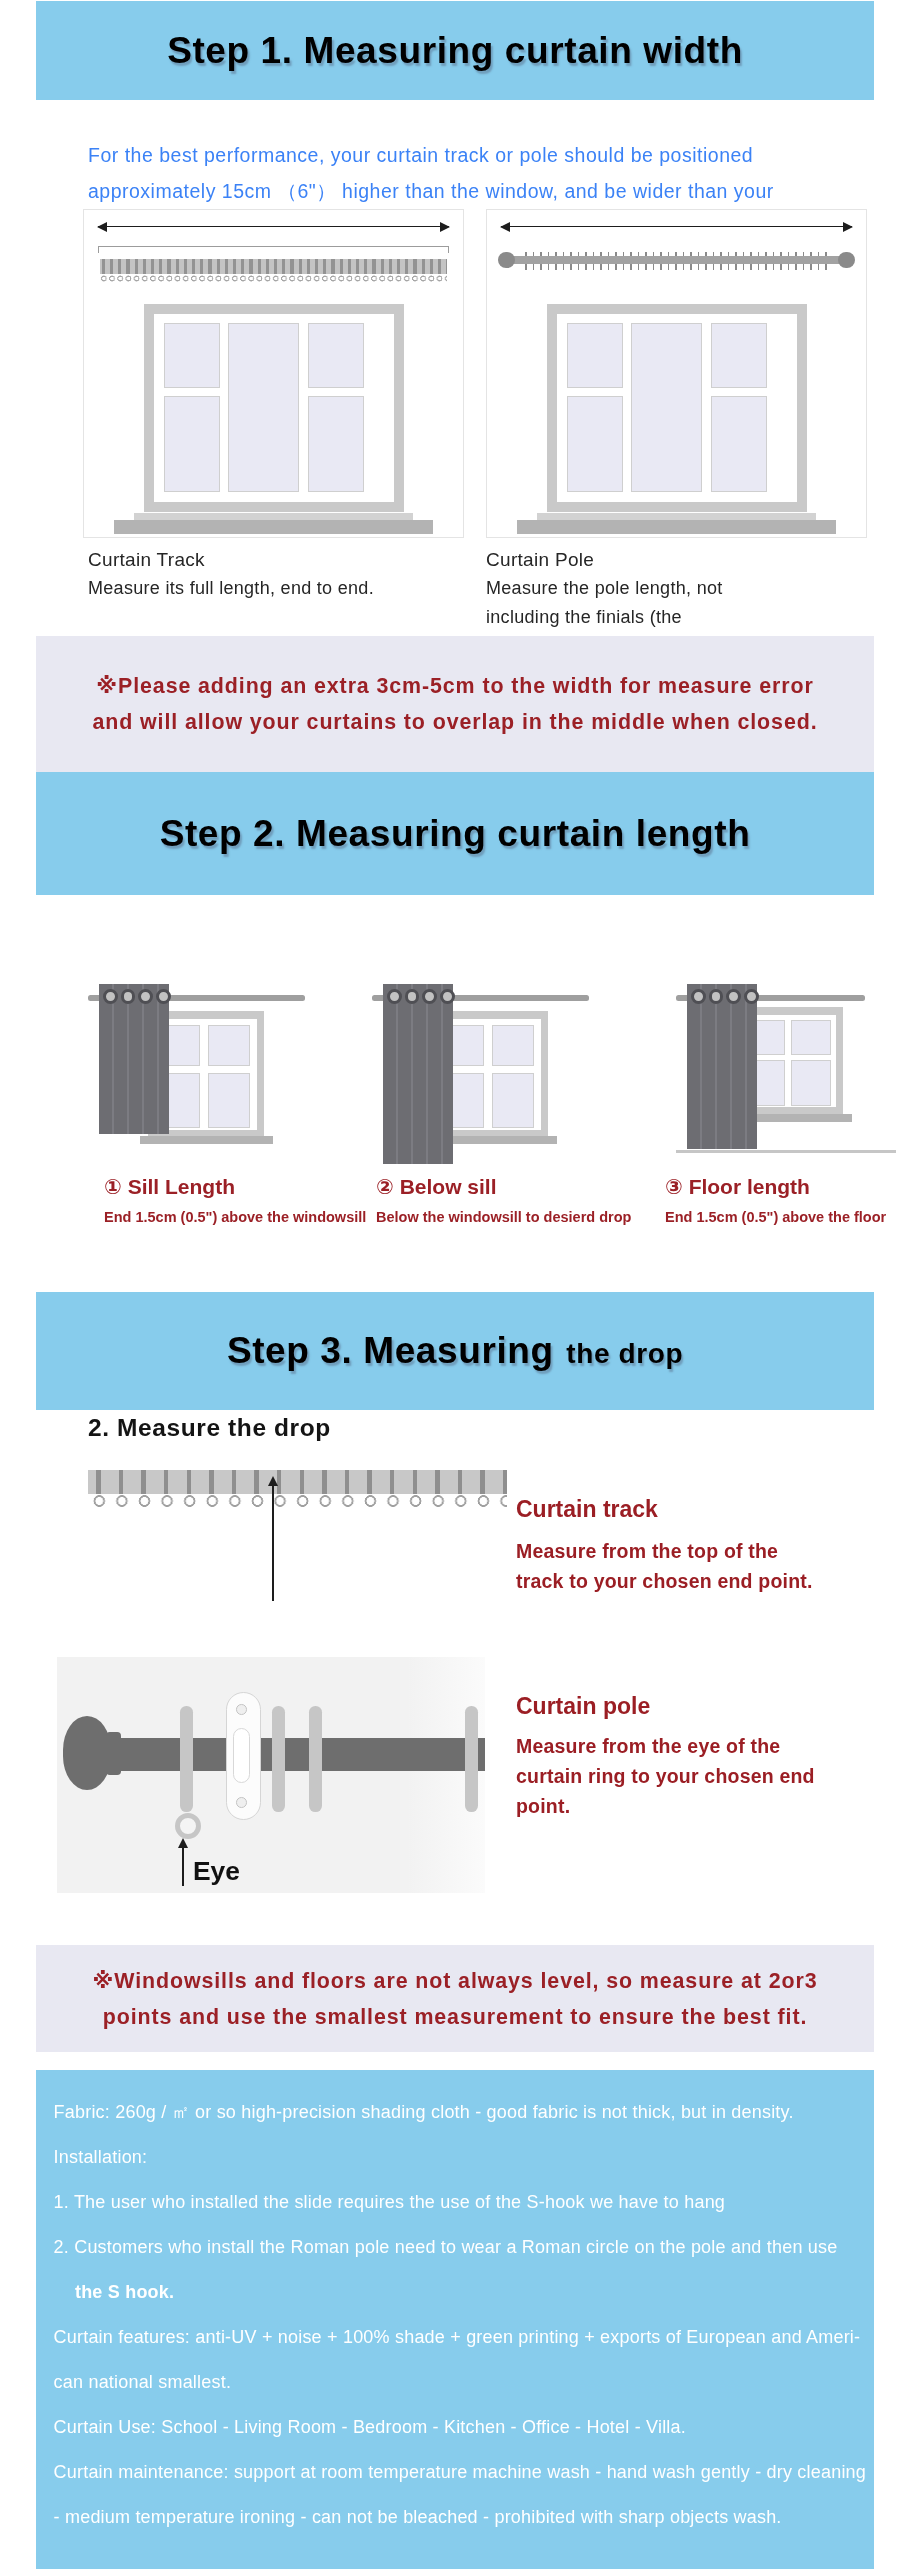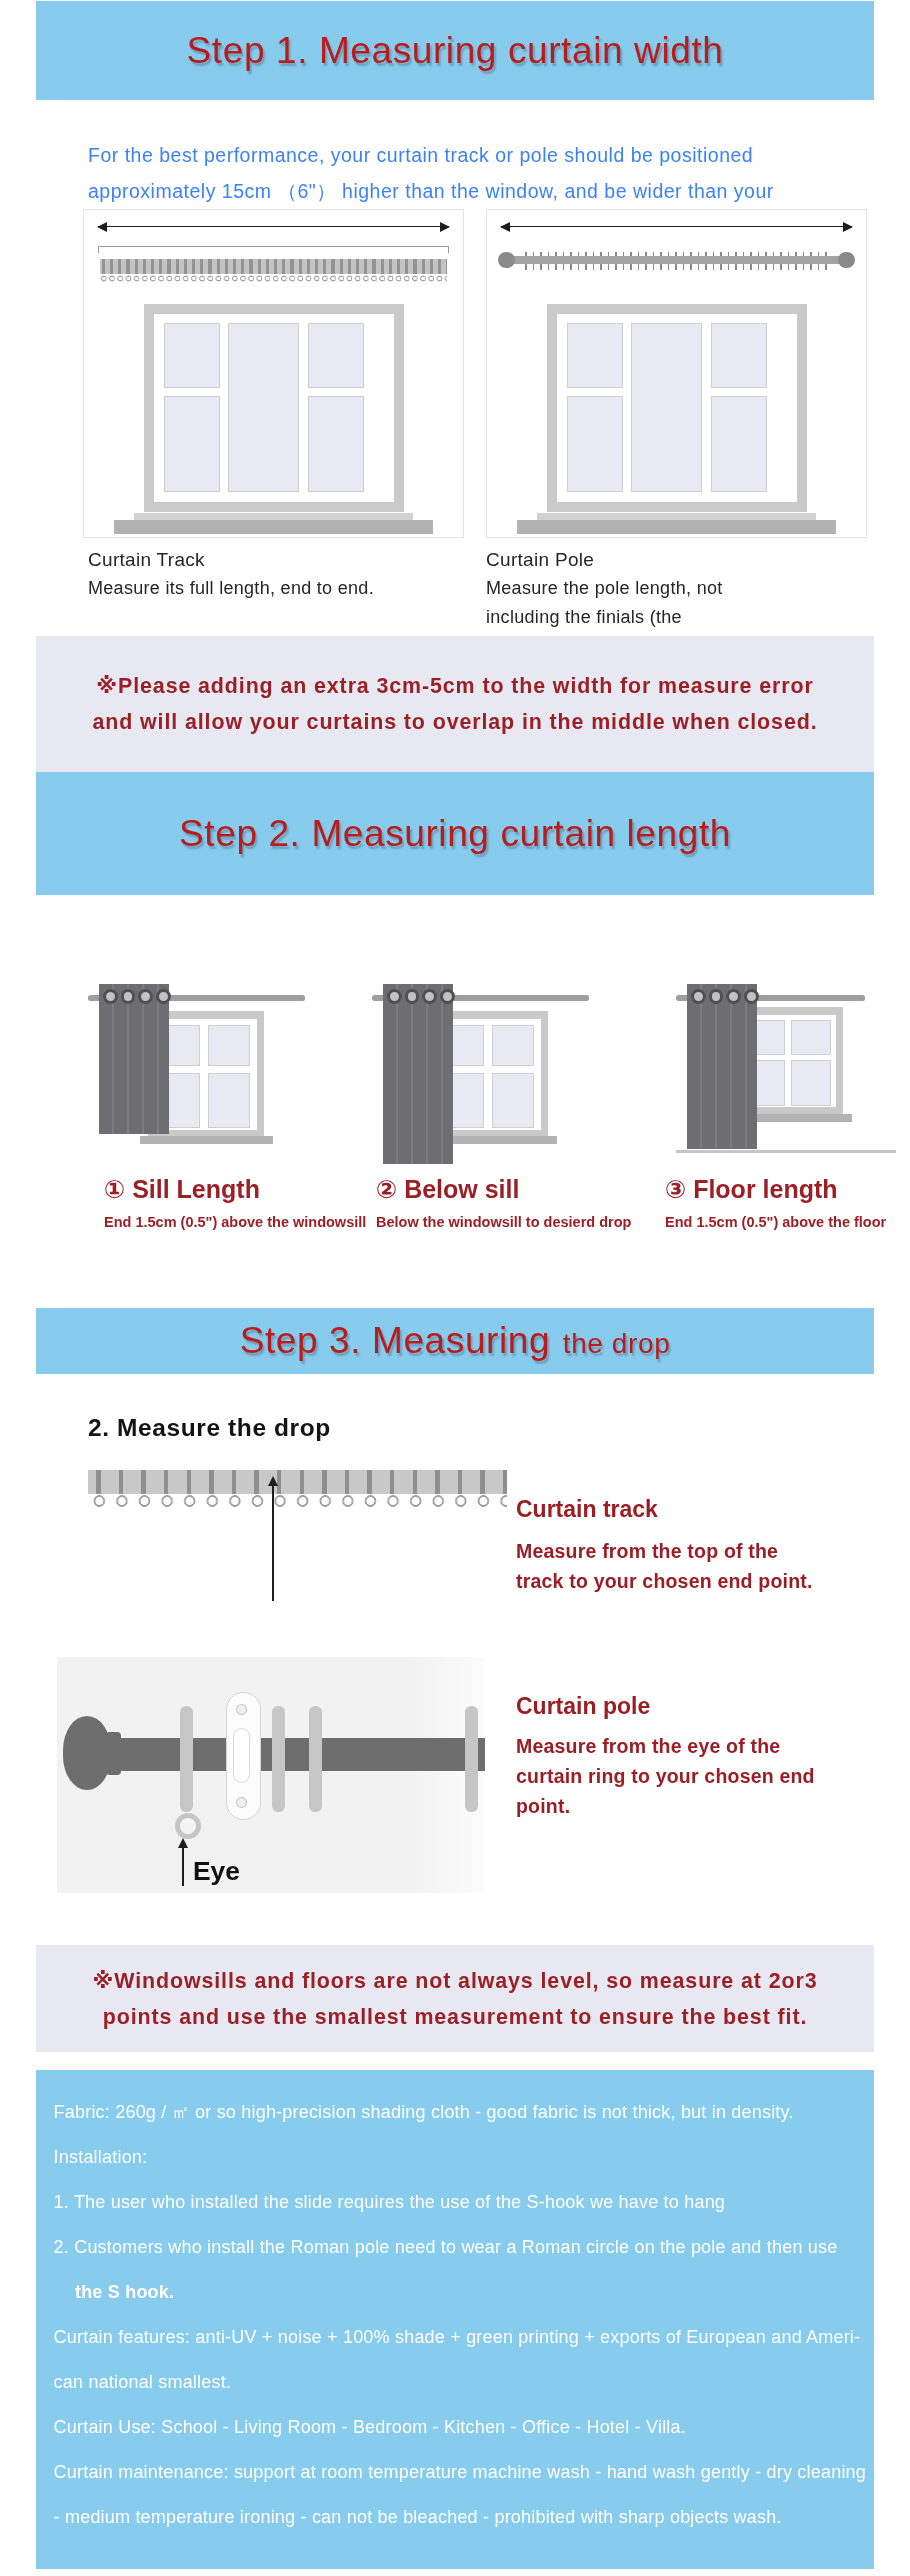--- a/index.html
+++ b/index.html
@@ -1,21 +1,21 @@
 <!DOCTYPE html>
 <html style="font-size:10px"><head>
 <meta charset="utf-8">
 <style>
   html,body{margin:0;padding:0;background:#fff;}
   .page{position:relative;width:910px;height:2576px;background:#fff;overflow:hidden;
         font-family:"Liberation Sans","DejaVu Sans",sans-serif;color:#1c1c1c;}
   .abs{position:absolute;}
   
   .band{left:36px;width:838px;background:#87ccec;display:flex;align-items:center;justify-content:center;}
-  .band-title{color:#b91c1c;font-weight:400;font-size:37px;letter-spacing:0.6px;
+  .band-title{color:#000000;font-weight:700;font-size:37px;letter-spacing:0.6px;
               text-shadow:1.9px 2.5px 1.9px rgba(105,145,175,.8);white-space:nowrap;}
   .band-sub{font-size:28px;margin-left:12.6px;}
   
   .intro{left:88px;top:137px;width:774px;font-size:19.5px;line-height:36px;letter-spacing:0.5px;color:#3b82f6;}
   
   .panel{top:209px;width:379px;height:327px;border:1.3px solid #e4e4e4;background:#fff;}
   .harrow{position:absolute;left:14px;right:14px;top:16.4px;height:0;border-top:1.9px solid #1d1d1d;}
   .ah{position:absolute;width:0;height:0;top:-5.7px;}
   .ah.l{left:-1.3px;border-top:5px solid transparent;border-bottom:5px solid transparent;border-right:10.7px solid #1d1d1d;}
   .ah.r{right:-1.3px;border-top:5px solid transparent;border-bottom:5px solid transparent;border-left:10.7px solid #1d1d1d;}
@@ -44,21 +44,21 @@
   
   .h-black{font-weight:700;color:#141414;white-space:nowrap;}
   
   .fig{top:976px;width:220px;height:196px;}
   .rod{position:absolute;left:0;top:19px;height:5.7px;background:#9f9f9f;border-radius:2.5px;}
   .curtain{position:absolute;left:11.3px;top:7.5px;width:70px;
            background:repeating-linear-gradient(90deg,#6d6d72 0 13.2px,#7c7c82 13.2px 15px);}
   .grommet{position:absolute;top:5.7px;width:8.8px;height:8.8px;border-radius:50%;background:#c2c2c2;border:3.1px solid #4f4f54;}
   .floorline{position:absolute;background:#c6c6c6;}
   .cap2{top:1175px;color:#9b2026;}
-  .cap2 .t{font-size:25px;font-weight:700;white-space:nowrap;}
+  .cap2 .t{font-size:21px;font-weight:700;white-space:nowrap;}
   .cap2 .d{font-size:14.5px;font-weight:700;margin-top:10px;white-space:nowrap;}
   
   .rail3{position:absolute;left:0;top:0;right:0;height:24px;
          background:repeating-linear-gradient(90deg,#c8c8c8 0 8.2px,#8f8f8f 8.2px 12.6px,#c8c8c8 12.6px 22.6px);}
   .loops3{position:absolute;left:0;right:0;top:24px;height:15px;background-repeat:repeat-x;
          background-image:radial-gradient(circle at 11.3px 7px,rgba(0,0,0,0) 0 3.8px,#a0a0a0 4.1px 5.7px,rgba(0,0,0,0) 6px);
          background-size:22.6px 15px;}
   .varrow{position:absolute;width:1.9px;background:#1d1d1d;}
   .vah{position:absolute;top:-8.8px;left:-4.4px;width:0;height:0;
        border-left:5px solid transparent;border-right:5px solid transparent;border-bottom:10px solid #1d1d1d;}
@@ -217,21 +217,21 @@
   </div>
   <div class="abs cap2" style="left:376px;">
     <div class="t"><span>②</span> <span>Below sill</span></div>
     <div class="d">Below the windowsill to desierd drop</div>
   </div>
   <div class="abs cap2" style="left:665px;">
     <div class="t"><span>③</span> <span>Floor length</span></div>
     <div class="d">End 1.5cm (0.5") above the floor</div>
   </div>
 
-  <div class="abs band" style="top:1292px;height:66px;margin-top:16px;">
+  <div class="abs band" style="top:1292px;height:118px;">
     <div class="band-title">
       <span>Step 3. Measuring</span><span class="band-sub">the drop</span>
     </div>
   </div>
 
   <div class="abs h-black" style="left:88px;top:1414px;font-size:24.5px;letter-spacing:0.6px;">2. Measure the drop</div>
 
   <div class="abs" style="left:88px;top:1470px;width:419px;height:133px;">
     <div class="rail3"></div>
     <div class="loops3"></div>

